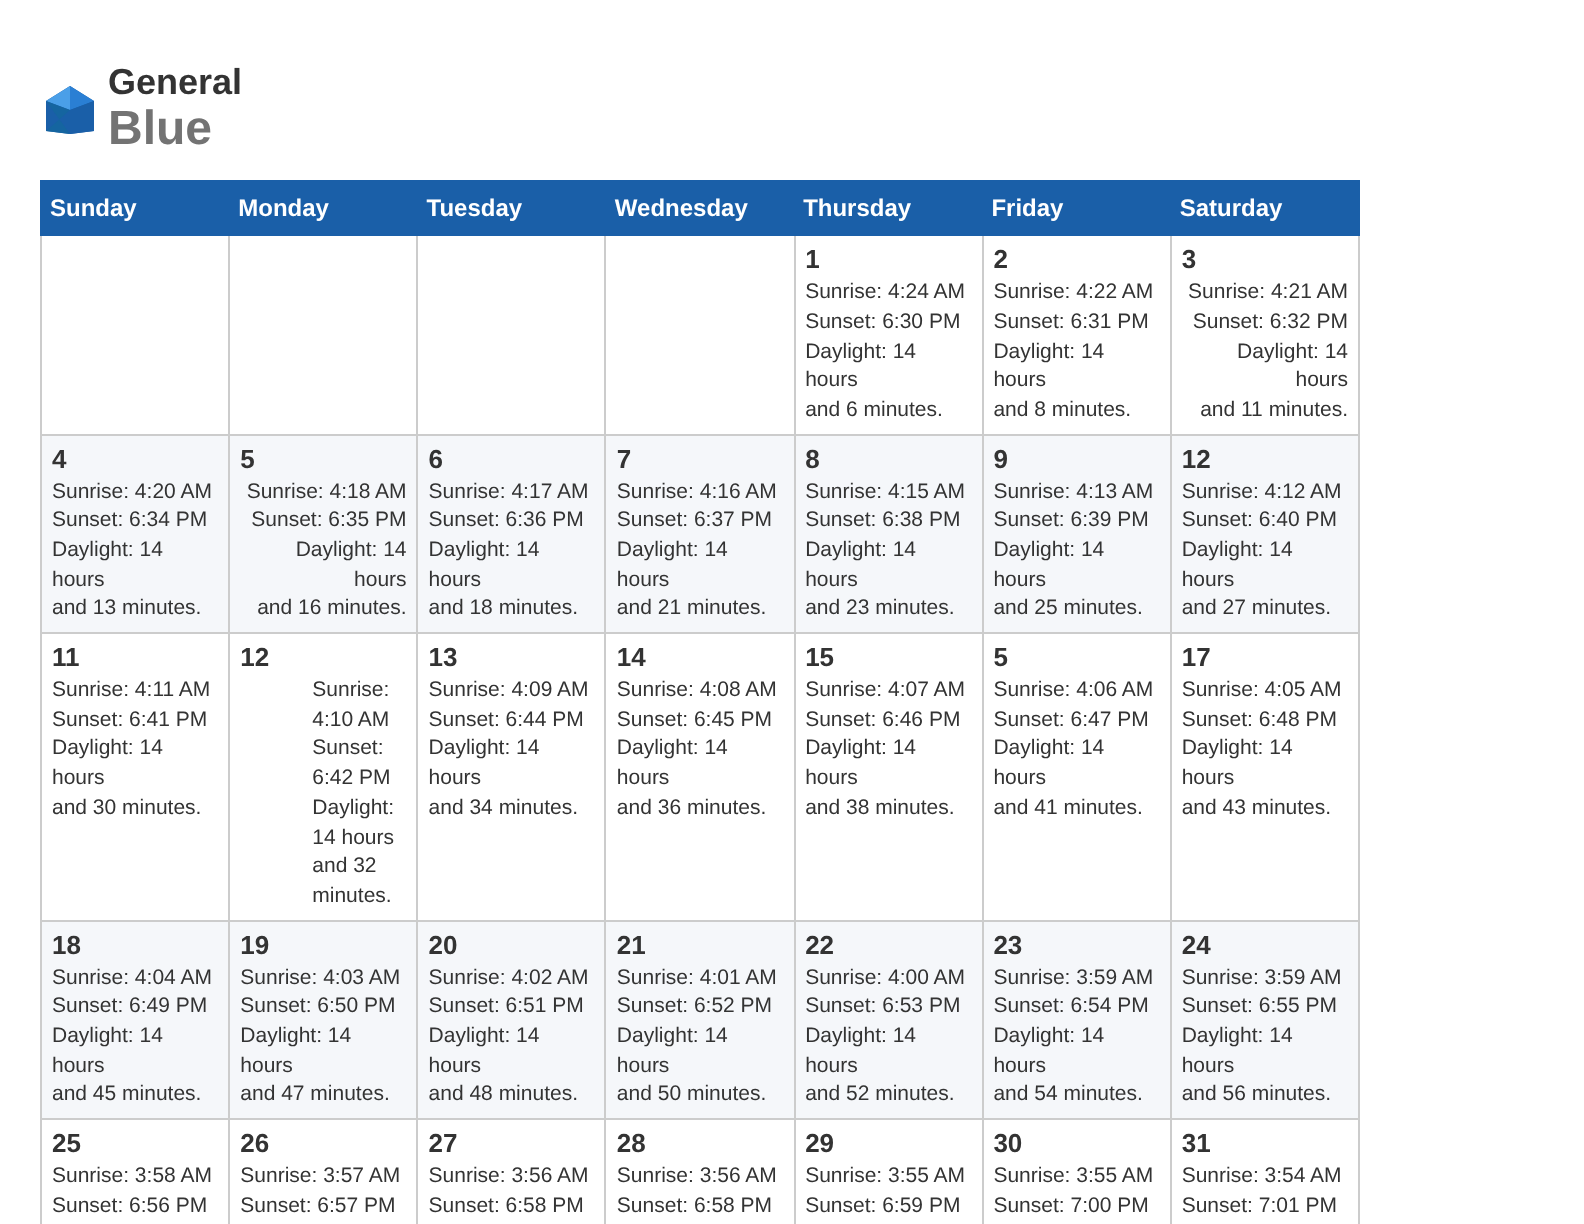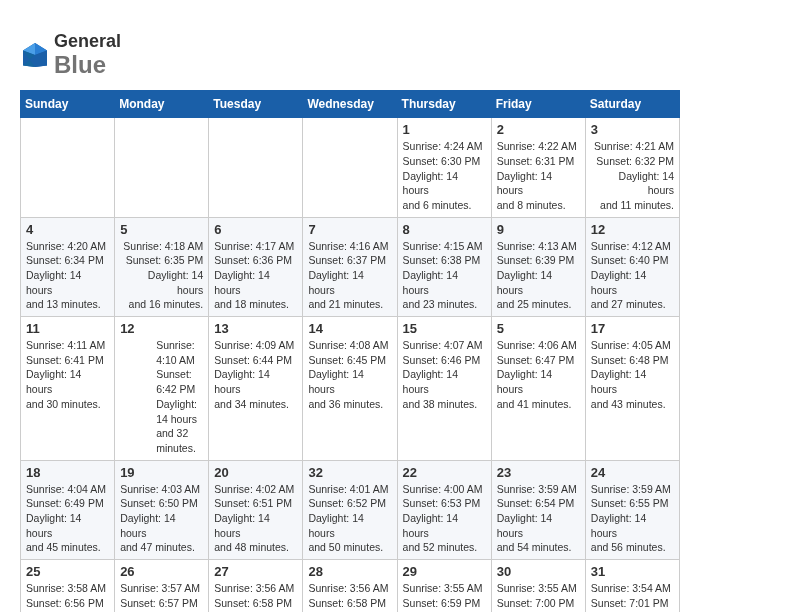--- a/index.html
+++ b/index.html
@@ -272,21 +272,21 @@
 and 47 minutes.</div>
           </td>
           <td>
             <div class="day-number">20</div>
             <div class="day-info" style="white-space: pre-line;">Sunrise: 4:02 AM
 Sunset: 6:51 PM
 Daylight: 14 hours
 and 48 minutes.</div>
           </td>
           <td>
-            <div class="day-number">32</div>
+            <div class="day-number">21</div>
             <div class="day-info" style="white-space: pre-line;">Sunrise: 4:01 AM
 Sunset: 6:52 PM
 Daylight: 14 hours
 and 50 minutes.</div>
           </td>
           <td>
             <div class="day-number">22</div>
             <div class="day-info" style="white-space: pre-line;">Sunrise: 4:00 AM
 Sunset: 6:53 PM
 Daylight: 14 hours

